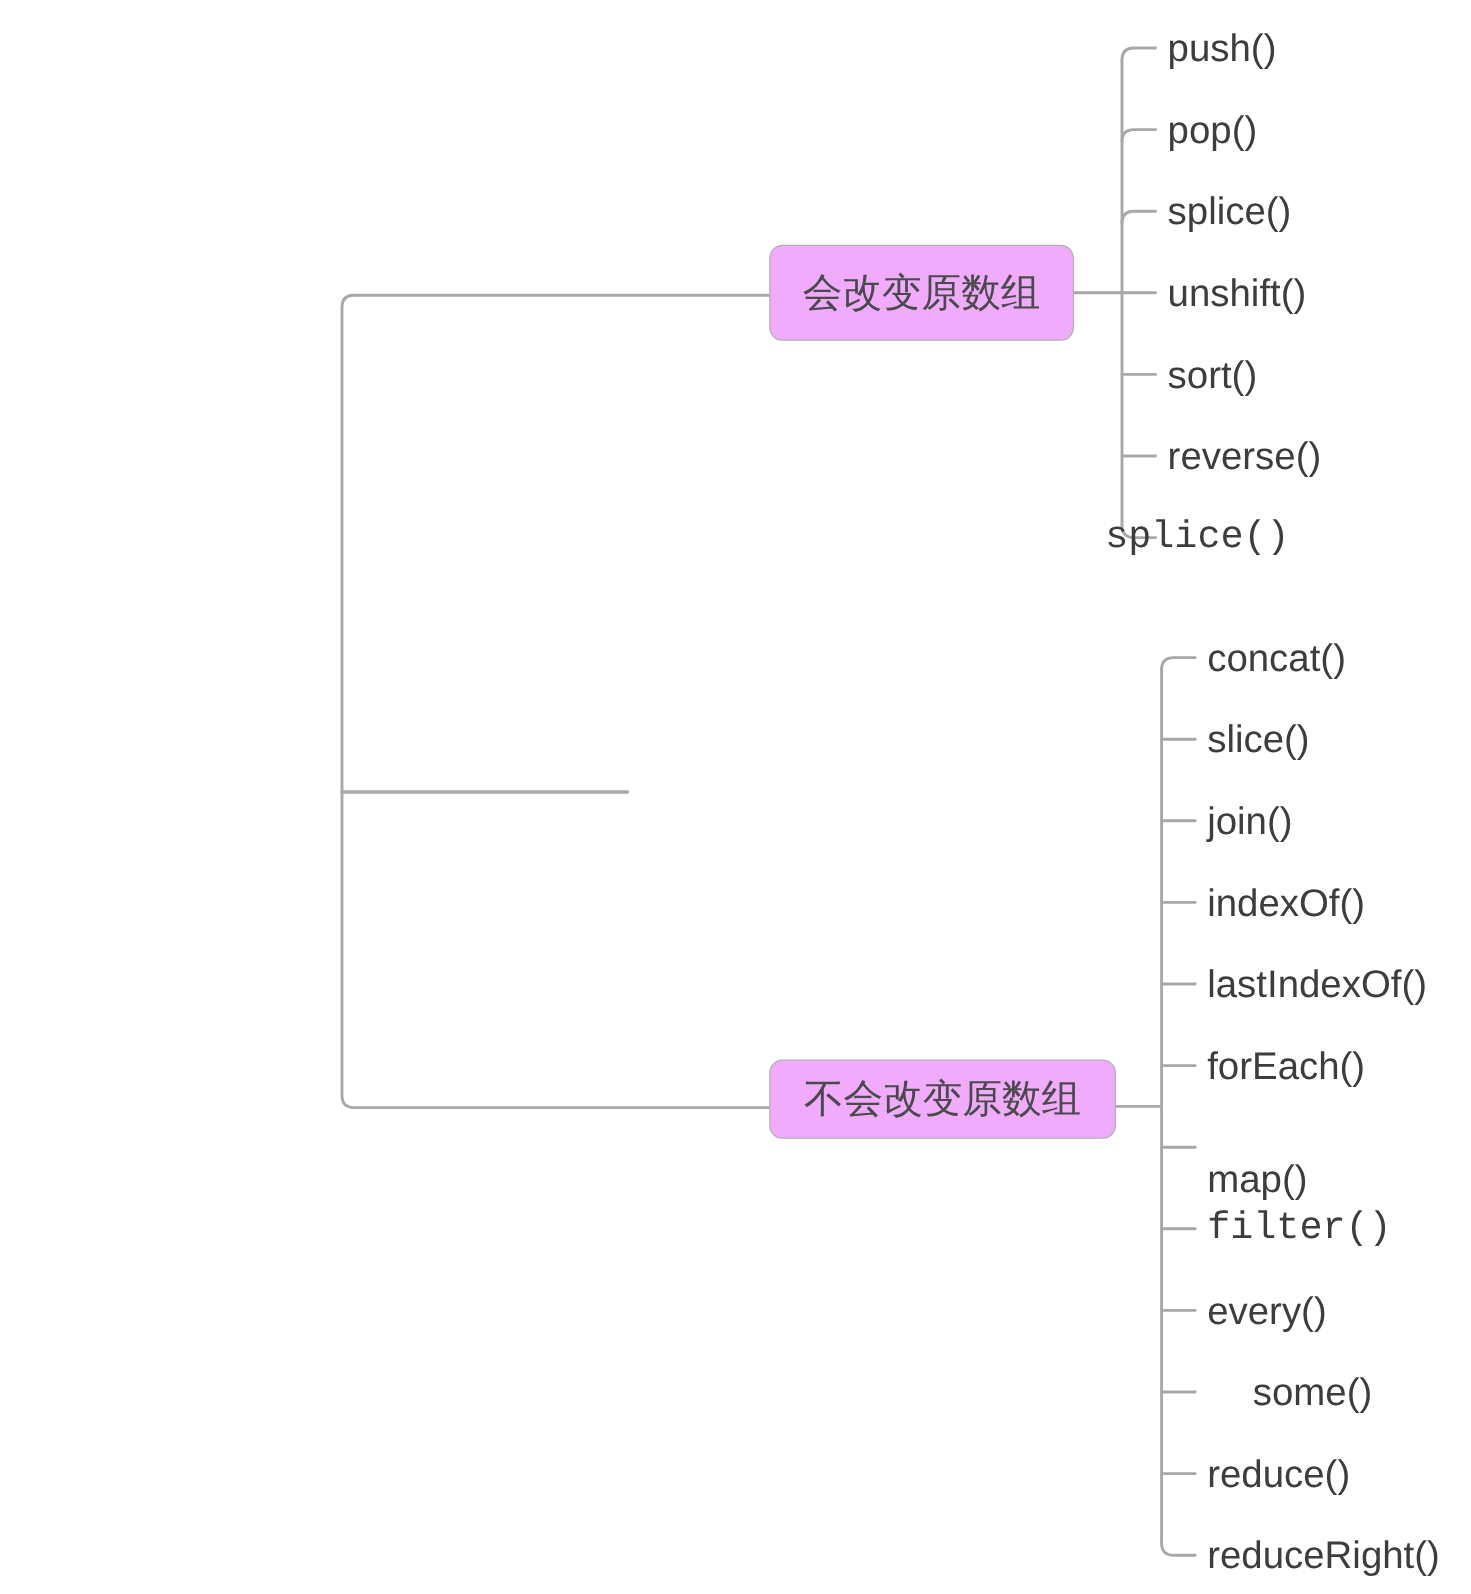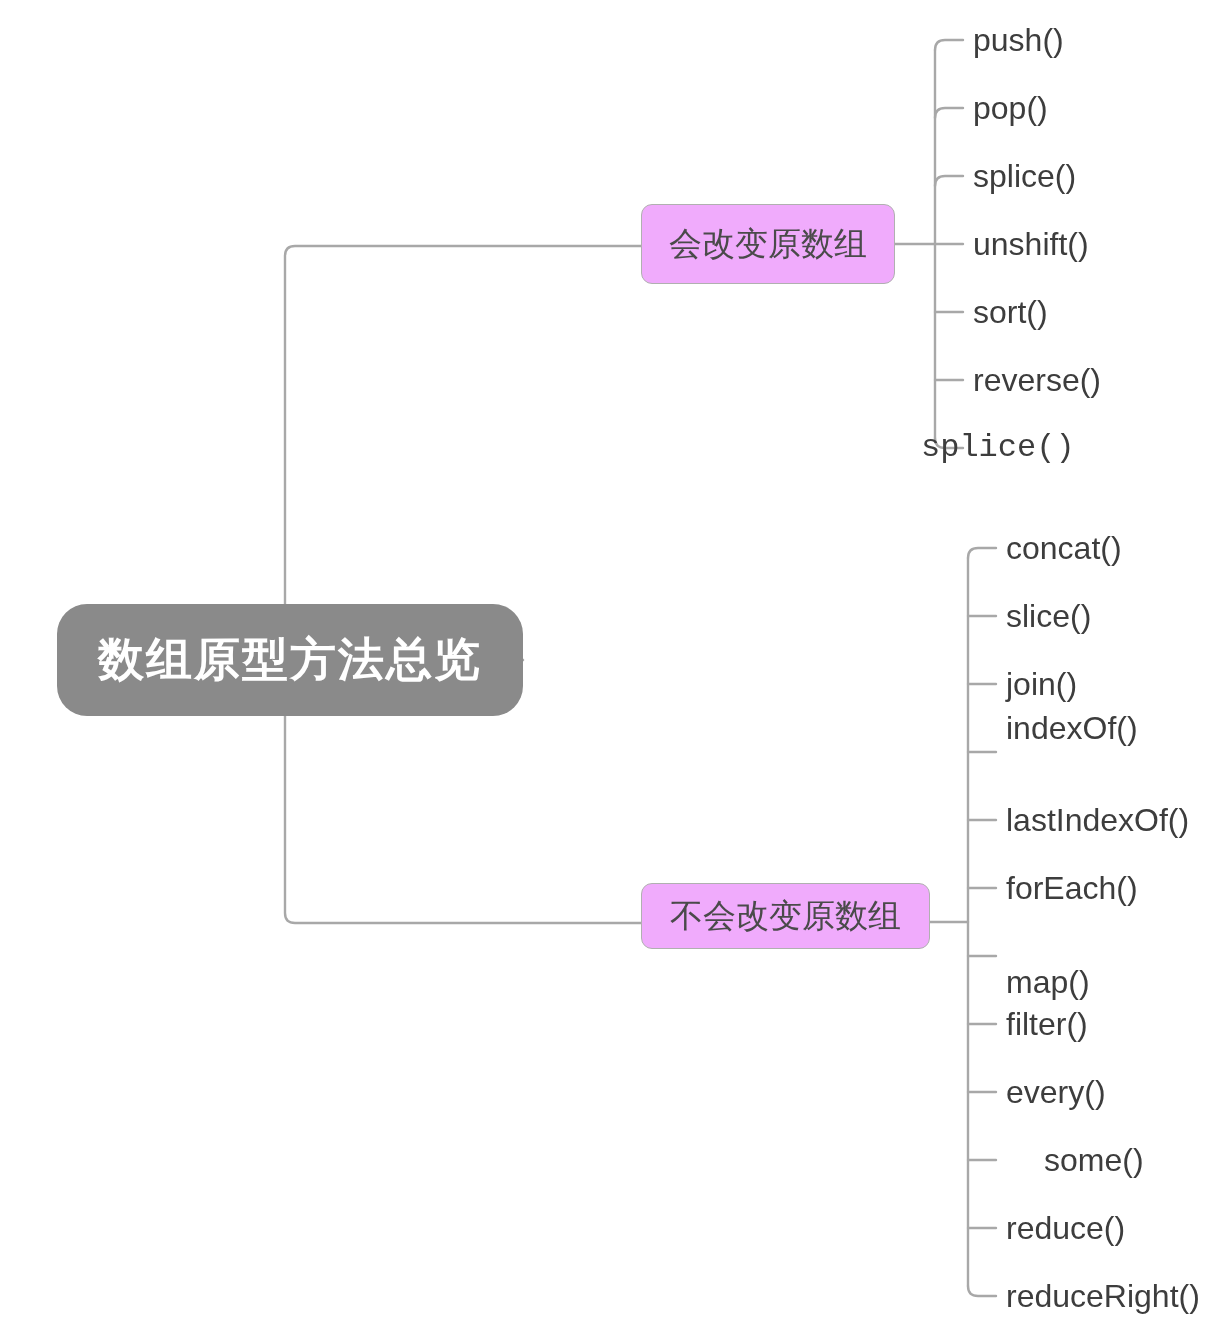--- a/index.html
+++ b/index.html
@@ -104,46 +104,43 @@
       <path d="M 968 888 Q 968 888 978 888 L 996 888"></path>
       <path d="M 968 956 Q 968 956 978 956 L 996 956"></path>
       <path d="M 968 1024 Q 968 1024 978 1024 L 996 1024"></path>
       <path d="M 968 1092 Q 968 1092 978 1092 L 996 1092"></path>
       <path d="M 968 1160 Q 968 1160 978 1160 L 996 1160"></path>
       <path d="M 968 1228 Q 968 1228 978 1228 L 996 1228"></path>
       <path d="M 968 1286 Q 968 1296 978 1296 L 996 1296"></path>
     </g>
   </svg>
 
-  <div class="node root-node">
-    <span>数组原型方法总览</span>
-  </div>
 
   <div class="node branch-node b0">
     <span>会改变原数组</span>
   </div>
 
   <div class="node branch-node b1">
     <span>不会改变原数组</span>
   </div>
 
   <div class="leaf-label" style="left:973px; top:40px;">push()</div>
   <div class="leaf-label" style="left:973px; top:108px;">pop()</div>
   <div class="leaf-label" style="left:973px; top:176px;">splice()</div>
   <div class="leaf-label" style="left:973px; top:244px;">unshift()</div>
   <div class="leaf-label" style="left:973px; top:312px;">sort()</div>
   <div class="leaf-label" style="left:973px; top:380px;">reverse()</div>
   <div class="leaf-label" style="left:921px; top:448px;font-family:Liberation Mono, monospace;">splice()</div>
 
   <div class="leaf-label" style="left:1006px; top:548px;">concat()</div>
   <div class="leaf-label" style="left:1006px; top:616px;">slice()</div>
   <div class="leaf-label" style="left:1006px; top:684px;">join()</div>
-  <div class="leaf-label" style="left:1006px; top:728px;">indexOf()</div>
+  <div class="leaf-label" style="left:1006px; top:752px;">indexOf()</div>
   <div class="leaf-label" style="left:1006px; top:820px;">lastIndexOf()</div>
   <div class="leaf-label" style="left:1006px; top:888px;">forEach()</div>
   <div class="leaf-label" style="left:1006px; top:956px;margin-top:26px;">map()</div>
-  <div class="leaf-label" style="left:1006px; top:1024px;">filter()</div>
+  <div class="leaf-label" style="left:1006px; top:1024px;font-family:Liberation Mono, monospace;">filter()</div>
   <div class="leaf-label" style="left:1006px; top:1092px;">every()</div>
   <div class="leaf-label" style="left:1044px; top:1160px;">some()</div>
   <div class="leaf-label" style="left:1006px; top:1228px;">reduce()</div>
   <div class="leaf-label" style="left:1006px; top:1296px;">reduceRight()</div>
 
 </div>
 
 </body></html>

